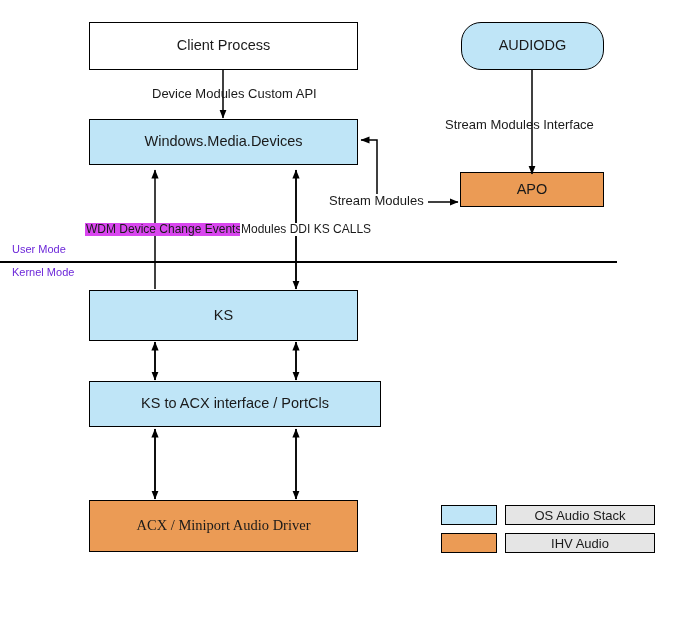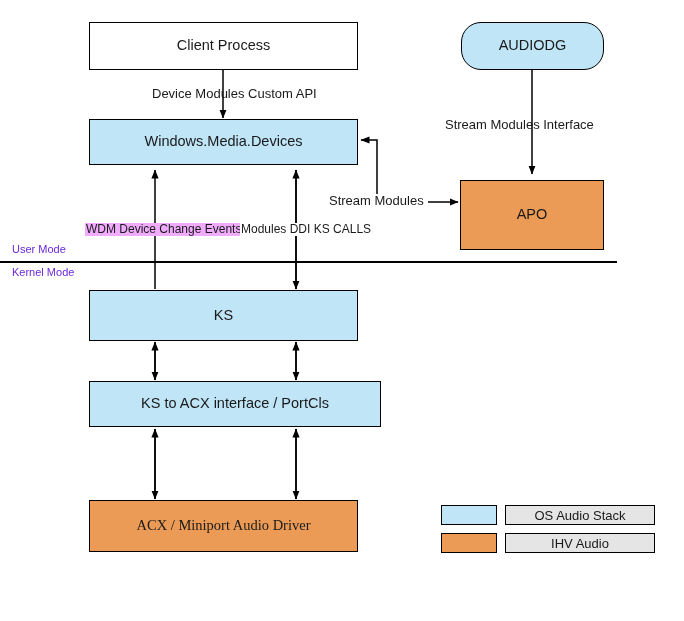--- a/index.html
+++ b/index.html
@@ -84,21 +84,21 @@
   </div>
 
   <div class="box box-blue" style="left:89px; top:119px; width:269px; height:46px;">
     <span>Windows.Media.Devices</span>
   </div>
 
   <div class="box box-blue" style="left:461px; top:22px; width:143px; height:48px;border-radius:20px;">
     <span>AUDIODG</span>
   </div>
 
-  <div class="box box-orange" style="left:460px; top:180px; width:144px; height:70px;">
+  <div class="box box-orange" style="left:460px; top:172px; width:144px; height:35px;">
     <span>APO</span>
   </div>
 
   <div class="box box-blue" style="left:89px; top:290px; width:269px; height:51px;">
     <span>KS</span>
   </div>
 
   <div class="box box-blue" style="left:89px; top:381px; width:292px; height:46px;">
     <span>KS to ACX interface / PortCls</span>
   </div>
@@ -139,21 +139,21 @@
     <line x1="296" y1="499" x2="296" y2="429" stroke="#000000" stroke-width="1.5" marker-end="url(#ah)"></line>
     <line x1="296" y1="429" x2="296" y2="499" stroke="#000000" stroke-width="1.5" marker-end="url(#ah)"></line>
   </svg>
 
   <div class="edge-label" style="left:124px; top:87px;margin-left:28px;">Device Modules Custom API</div>
 
   <div class="edge-label" style="left:445px; top:118px;">Stream Modules Interface</div>
 
   <div class="edge-label" style="left:327px; top:194px; background:#ffffff; padding:0 2px;">Stream Modules</div>
 
-  <div class="edge-label" style="left:85px; top:223px; font-size:12px; background:#f0abfc; padding:0 1px;">WDM Device Change Events</div>
+  <div class="edge-label" style="left:85px; top:223px; font-size:12px; background:#d946ef; padding:0 1px;">WDM Device Change Events</div>
 
   <div class="edge-label" style="left:240px; top:223px; font-size:12px; background:#ffffff; padding:0 1px;">Modules DDI KS CALLS</div>
 
   <div class="mode-label" style="left:12px; top:243px;">User Mode</div>
   <div class="divider" style="left:0px; top:261px; width:617px;"></div>
   <div class="mode-label" style="left:12px; top:266px;">Kernel Mode</div>
 
   <div class="legend-swatch" style="left:441px; top:505px; width:56px; height:20px; background:#bfe5f7;"></div>
   <div class="legend-box" style="left:505px; top:505px; width:150px; height:20px;">
     <span>OS Audio Stack</span>

